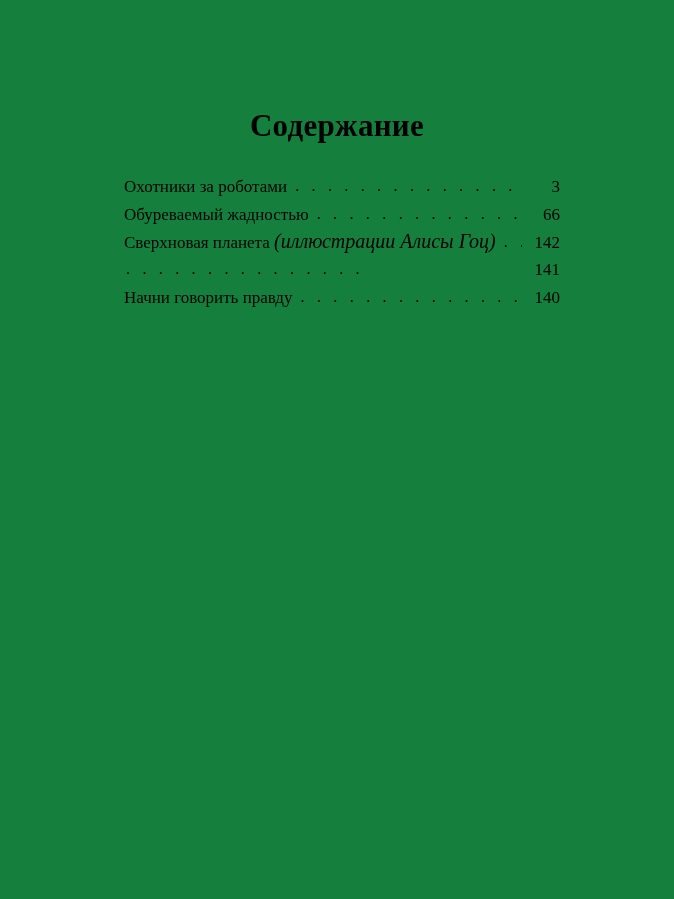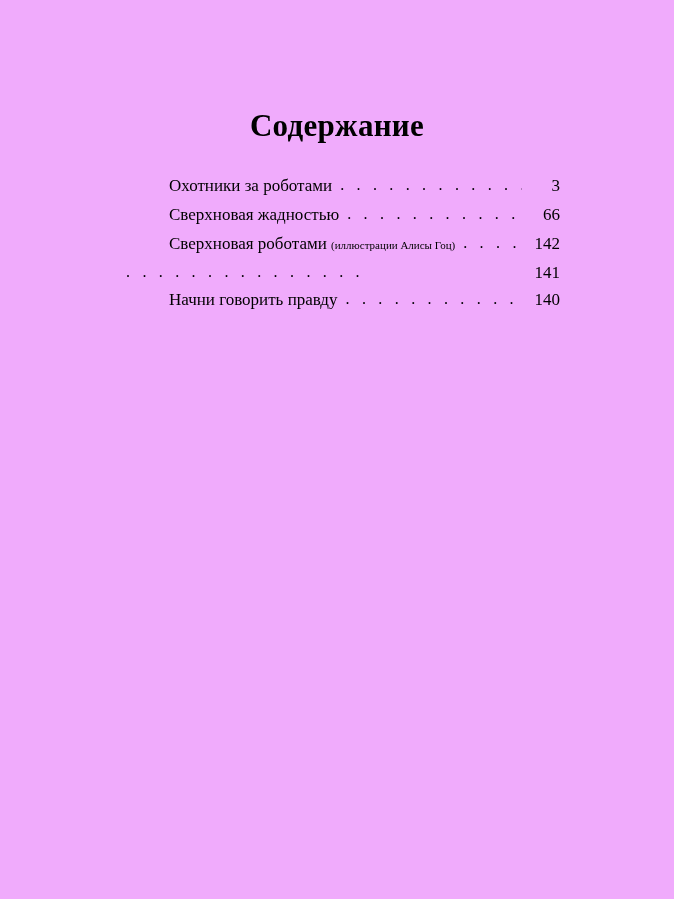--- a/index.html
+++ b/index.html
@@ -14,21 +14,21 @@
     font-family: "Liberation Serif", serif;
     color: #000000;
     overflow: hidden;
   }
   .page {
     position: absolute;
     left: 0;
     top: 0;
     width: 674px;
     height: 899px;
-    background: #f0abfc;
+    background: #15803d;
   }
   .toc-title {
     position: absolute;
     left: 0;
     top: 108px;
     width: 674px;
     text-align: center;
     font-size: 31px;
     font-weight: bold;
     letter-spacing: 0.3px;
@@ -43,24 +43,24 @@
   .toc-entry {
     display: flex;
     align-items: baseline;
     font-size: 17px;
     line-height: 27px;
     white-space: nowrap;
   }
   .toc-label {
     flex: 0 0 auto;
     padding-right: 6px;
-    margin-left: 45px;
   }
   .toc-label .illus {
-    font-size: 11px;
+    font-style: italic;
+    font-size: 20px;
   }
   .toc-dots {
     flex: 1 1 auto;
     overflow: hidden;
     white-space: nowrap;
     letter-spacing: 4.2px;
     font-size: 16px;
     color: #000;
     margin: 0 4px 0 2px;
     position: relative;
@@ -82,27 +82,27 @@
 
   <div class="toc-list">
 
     <div class="toc-entry">
       <span class="toc-label"><span>Охотники за роботами</span><span class="illus"></span></span>
       <span class="toc-dots">. . . . . . . . . . . . . . . . . . . . . . .</span>
       <span class="toc-page">3</span>
     </div>
 
     <div class="toc-entry">
-      <span class="toc-label"><span>Сверхновая жадностью</span><span class="illus"></span></span>
+      <span class="toc-label"><span>Обуреваемый жадностью</span><span class="illus"></span></span>
       <span class="toc-dots">. . . . . . . . . . . . . . . . . . . .</span>
       <span class="toc-page">66</span>
     </div>
 
     <div class="toc-entry">
-      <span class="toc-label"><span>Сверхновая роботами </span><span class="illus">(иллюстрации Алисы Гоц)</span></span>
+      <span class="toc-label"><span>Сверхновая планета </span><span class="illus">(иллюстрации Алисы Гоц)</span></span>
       <span class="toc-dots">. . . . . . .</span>
       <span class="toc-page">142</span>
     </div>
 
     <div class="toc-entry">
       <span class="toc-dots">. . . . . . . . . . . . . . .</span>
       <span class="toc-page">141</span>
     </div>
 
     <div class="toc-entry">

